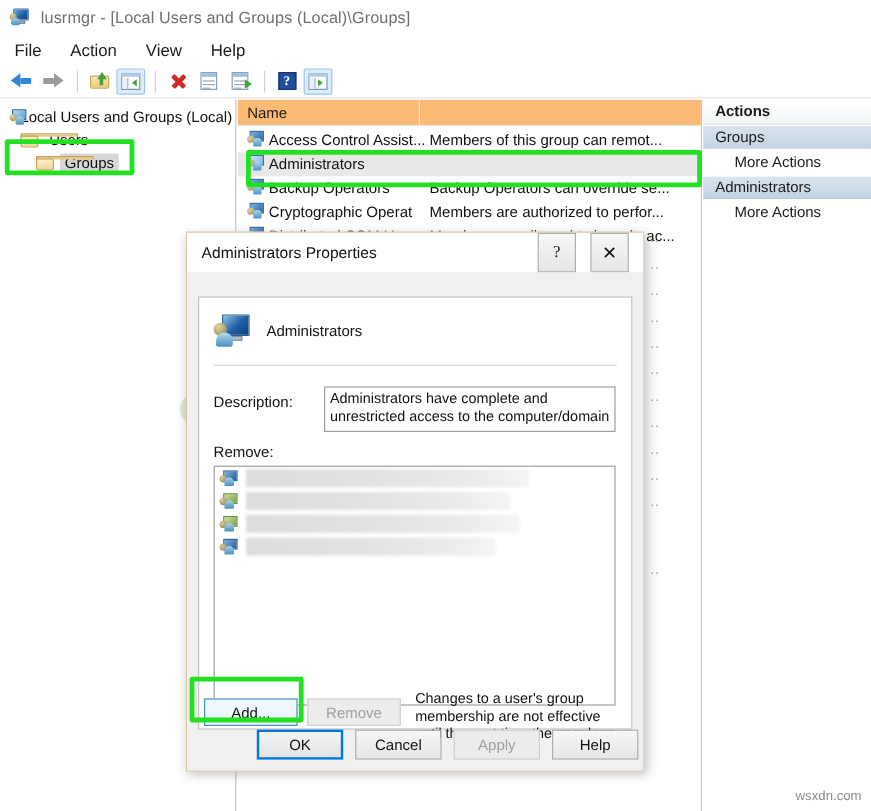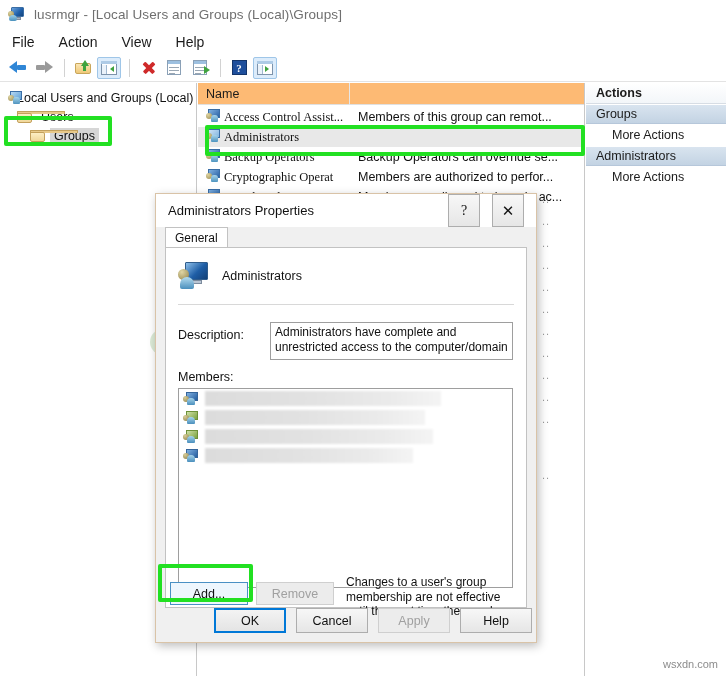--- a/index.html
+++ b/index.html
@@ -140,21 +140,21 @@
     position:absolute; top:0; height:22px; font-size:12.5px; color:#1b1b1b;
     display:flex; align-items:center; padding-left:8px;
     border-right:1px solid #e6e6e6;
   }
   #listheader .c1 { left:0; width:152px; }
   #listheader .c2 { left:152px; width:211px; }
   #listheader .c3 { left:363px; width:24px; border-right:none; }
 
   .lrow { position:absolute; left:0; width:387px; height:20px; display:flex; align-items:center; }
   .lrow.sel { background:#e8e8e8; }
-  .lrow .nm { position:absolute; left:8px; width:148px; font-size:12.5px; color:#111; white-space:nowrap; overflow:hidden;font-family:Liberation Serif, serif; }
+  .lrow .nm { position:absolute; left:8px; width:148px; font-size:12.5px; color:#111; white-space:nowrap; overflow:hidden; }
   .lrow .ds { position:absolute; left:160px; width:215px; font-size:12.5px; color:#111; white-space:nowrap; overflow:hidden; }
   .lrow .gi { position:absolute; left:8px; top:2px; }
   .lrow .nm.withicon { left:26px; width:130px; }
 
   .gicon { width:15px;height:14px;position:relative;display:inline-block;}
   .gicon .m { position:absolute;left:2px;top:0;width:12px;height:9px;
      background:linear-gradient(135deg,#7fb0e0,#2b63a6); border:1px solid #3a6ea6;}
   .gicon .pa { position:absolute;left:0;top:4px;width:6px;height:6px;border-radius:50%;
      background:radial-gradient(circle at 35% 30%,#ddd3a0,#9c8c52);}
   .gicon .pb { position:absolute;left:5px;top:6px;width:7px;height:7px;border-radius:3px 3px 1px 1px;
@@ -470,40 +470,37 @@
   </div>
 
   <div id="dialog">
     <div id="dlg-title">
       <span class="t">Administrators Properties</span>
       <span class="btn qbtn">?</span>
       <span class="btn xbtn">✕</span>
     </div>
 
     <div id="dlg-body">
-      <div id="tabstrip">
-        <div class="tab">General</div>
-      </div>
 
       <div id="tabpage">
         <div class="grp-head">
           <span class="big-icon">
             <span class="scr"></span>
               <span class="base"></span>
               <span class="p1"></span>
               <span class="p2"></span>
           </span>
           <span class="grp-name">Administrators</span>
         </div>
         <div class="hrule"></div>
 
         <div class="lbl-desc">Description:</div>
         <div class="desc-box">Administrators have complete and unrestricted access to the computer/domain</div>
 
-        <div class="lbl-members">Members:</div>
+        <div class="lbl-members">Remove:</div>
         <div class="members-box">
           <div class="mrow">
             <span class="micon">
                 <span class="m"></span>
                 <span class="pa"></span>
                 <span class="pb"></span>
               </span>
             <span class="redact" style="width:236px;"></span>
           </div>
           <div class="mrow">

